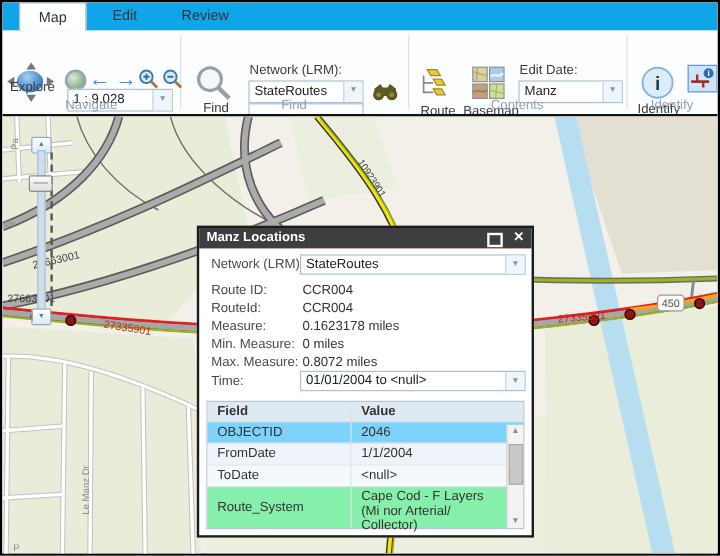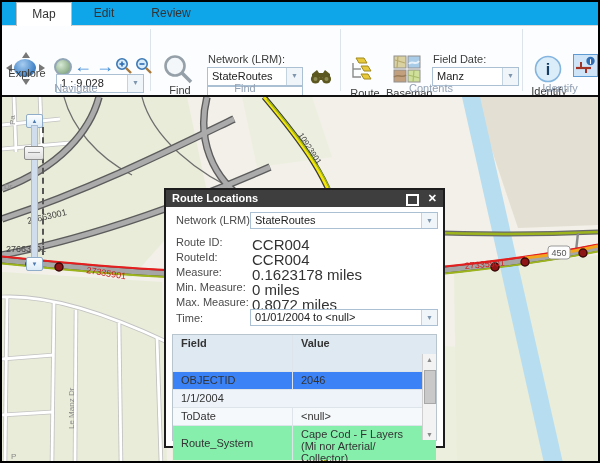--- a/index.html
+++ b/index.html
@@ -33,21 +33,21 @@
   #slider-track{position:absolute;left:29px;top:28px;width:5px;height:138px;background:#cfdded;border:1px solid #aabfd6;}
   #slider-handle{position:absolute;left:22px;top:49px;width:18px;height:12px;background:linear-gradient(#fafafa,#dfdfdf);border:1px solid #8c8c8c;border-radius:2px;}
   #slider-handle:after{content:"";position:absolute;left:3px;right:3px;top:5px;border-top:1px solid #9a9a9a;}
   #slider-ticks{position:absolute;left:40px;top:30px;height:128px;width:1px;border-left:2px dashed #555;}
   
   #dialog{position:absolute;left:162px;top:186px;width:281px;height:260px;box-sizing:border-box;background:#fff;border:2px solid #1c1c1c;}
   #dlg-title{position:absolute;left:0;top:0;right:0;height:17px;background:#3e3e3e;color:#fff;font-size:11px;font-weight:bold;line-height:17px;padding-left:6px;}
   #dlg-max{position:absolute;right:24px;top:4px;width:9px;height:8px;border:2px solid #fff;}
   #dlg-close{position:absolute;right:6px;top:0;color:#fff;font-size:11px;line-height:17px;font-weight:bold;}
   .dlg-label{position:absolute;left:10px;font-size:11px;color:#4a4a4a;}
-  .dlg-value{position:absolute;left:86px;font-size:15px;color:#333;}
+  .dlg-value{position:absolute;left:86px;font-size:11px;color:#333;}
   .dcombo{left:84px;width:186px;height:15px;}
   
   #dtable{position:absolute;left:6px;top:144px;width:265px;height:107px;box-sizing:border-box;border:1px solid #b8c4ce;font-size:11px;color:#333;}
   .trow{position:relative;display:flex;border-top:1px solid #dde4ea;}
   .trow.head{border-top:none;background:#dfe9f2;font-weight:bold;}
   .tcell{padding:2px 4px 2px 8px;box-sizing:border-box;}
   .tcell.f{width:120px;border-right:1px solid #dde4ea;}
   .tcell.v{flex:1;padding-right:16px;}
   #dscroll{position:absolute;right:0;top:19px;bottom:0;width:13px;background:#f3f3f3;border-left:1px solid #cfcfcf;}
   #dscroll .arr{position:absolute;left:0;width:13px;font-size:7px;color:#8a8a8a;text-align:center;}
@@ -140,21 +140,21 @@
       <rect x="15" y="1" width="12" height="12" fill="#a9cde8" stroke="#909090"></rect>
       <path d="M16,9 C19,5 23,11 26,6" stroke="#e8f2fa" stroke-width="2" fill="none"></path>
       <rect x="1" y="15" width="12" height="12" fill="#c2a07e" stroke="#909090"></rect>
       <path d="M1,22 C5,18 9,24 13,20" stroke="#9a7c5a" stroke-width="1.5" fill="none"></path>
       <rect x="15" y="15" width="12" height="12" fill="#cfe09a" stroke="#909090"></rect>
       <path d="M15,20 L27,23 M21,15 L20,27" stroke="#a8bc6a" stroke-width="1.2" fill="none"></path>
     </svg>
     <div class="btnlabel" style="left:384px;top:61px;width:42px;">Basemap</div>
     <div class="caret" style="left:384px;top:73px;width:42px;">▼</div>
 
-    <div class="rlabel" style="left:431px;top:27px;">Field Date:</div>
+    <div class="rlabel" style="left:431px;top:27px;">Edit Date:</div>
     <div class="combo" style="left:430px;top:41px;width:85px;height:17px;">
       <div class="ctext" style="line-height:16px;">Manz</div>
       <div class="cbtn" style="line-height:16px;">▼</div>
     </div>
     <div class="grouplabel" style="left:338px;width:182px;">Contents</div>
 
     <svg style="position:absolute;left:531px;top:28px;" width="30" height="30">
       <circle cx="15" cy="15" r="12.5" fill="#dcedfa" stroke="#84b5df" stroke-width="1.6"></circle>
       <text x="15" y="21" text-anchor="middle" font-size="16" font-weight="bold" fill="#163e63" font-family="Liberation Serif, serif">i</text>
     </svg>
@@ -283,21 +283,21 @@
 
     
     <div class="slider-btn" style="top:17px;">▲</div>
     <div id="slider-track"></div>
     <div id="slider-ticks"></div>
     <div id="slider-handle"></div>
     <div class="slider-btn" style="top:160px;">▼</div>
   </div>
 
   <div id="dialog">
-    <div id="dlg-title">Route Locations</div>
+    <div id="dlg-title">Manz Locations</div>
     <div id="dlg-max"></div>
     <div id="dlg-close">✕</div>
 
     <div class="dlg-label" style="top:24px;">Network (LRM):</div>
     <div class="combo dcombo" style="position:absolute;top:22px;">
       <div class="ctext">StateRoutes</div>
       <div class="cbtn">▼</div>
     </div>
 
     <div class="dlg-label" style="top:46px;">Route ID:</div>
@@ -311,29 +311,30 @@
     <div class="dlg-label" style="top:106px;">Max. Measure:</div>
     <div class="dlg-value" style="top:106px;">0.8072 miles</div>
 
     <div class="dlg-label" style="top:122px;">Time:</div>
     <div class="combo dcombo" style="position:absolute;top:119px;">
       <div class="ctext">01/01/2004 to &lt;null&gt;</div>
       <div class="cbtn">▼</div>
     </div>
 
     <div id="dtable">
-      <div class="trow head" style="height:36px;">
+      <div class="trow head" style="height:16px;">
         <div class="tcell f">Field</div>
         <div class="tcell v">Value</div>
       </div>
-      <div class="trow" style="height:17px;background:#3b82f6;">
+      <div class="trow" style="height:17px;background:#7dd3fc;">
         <div class="tcell f">OBJECTID</div>
         <div class="tcell v">2046</div>
       </div>
       <div class="trow" style="height:17px;background:#edf3f9;">
+        <div class="tcell f">FromDate</div>
         <div class="tcell v">1/1/2004</div>
       </div>
       <div class="trow" style="height:17px;background:#f6f9fc;">
         <div class="tcell f">ToDate</div>
         <div class="tcell v">&lt;null&gt;</div>
       </div>
       <div class="trow" style="height:34px;background:#86efac;">
         <div class="tcell f" style="line-height:30px;">Route_System</div>
         <div class="tcell v">Cape Cod - F Layers (Mi nor Arterial/ Collector)</div>
       </div>

